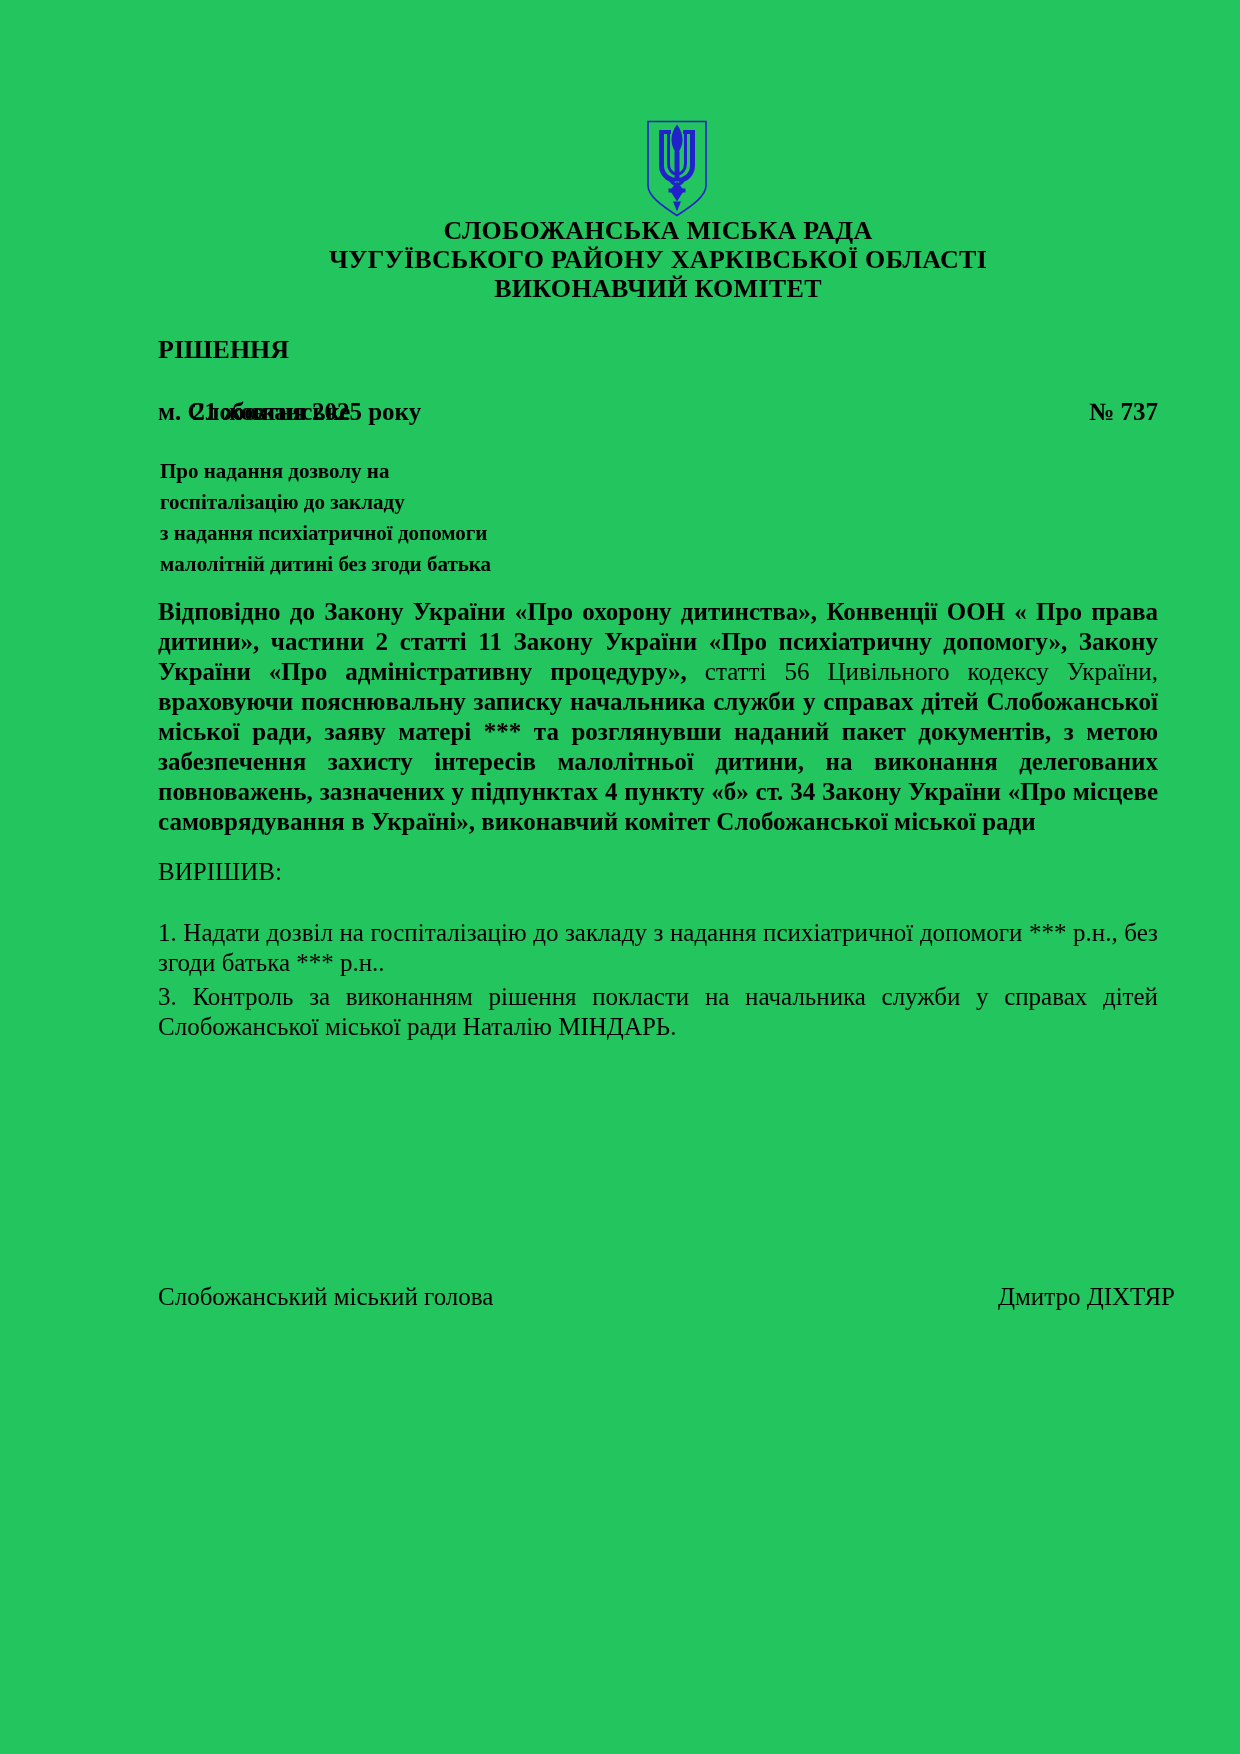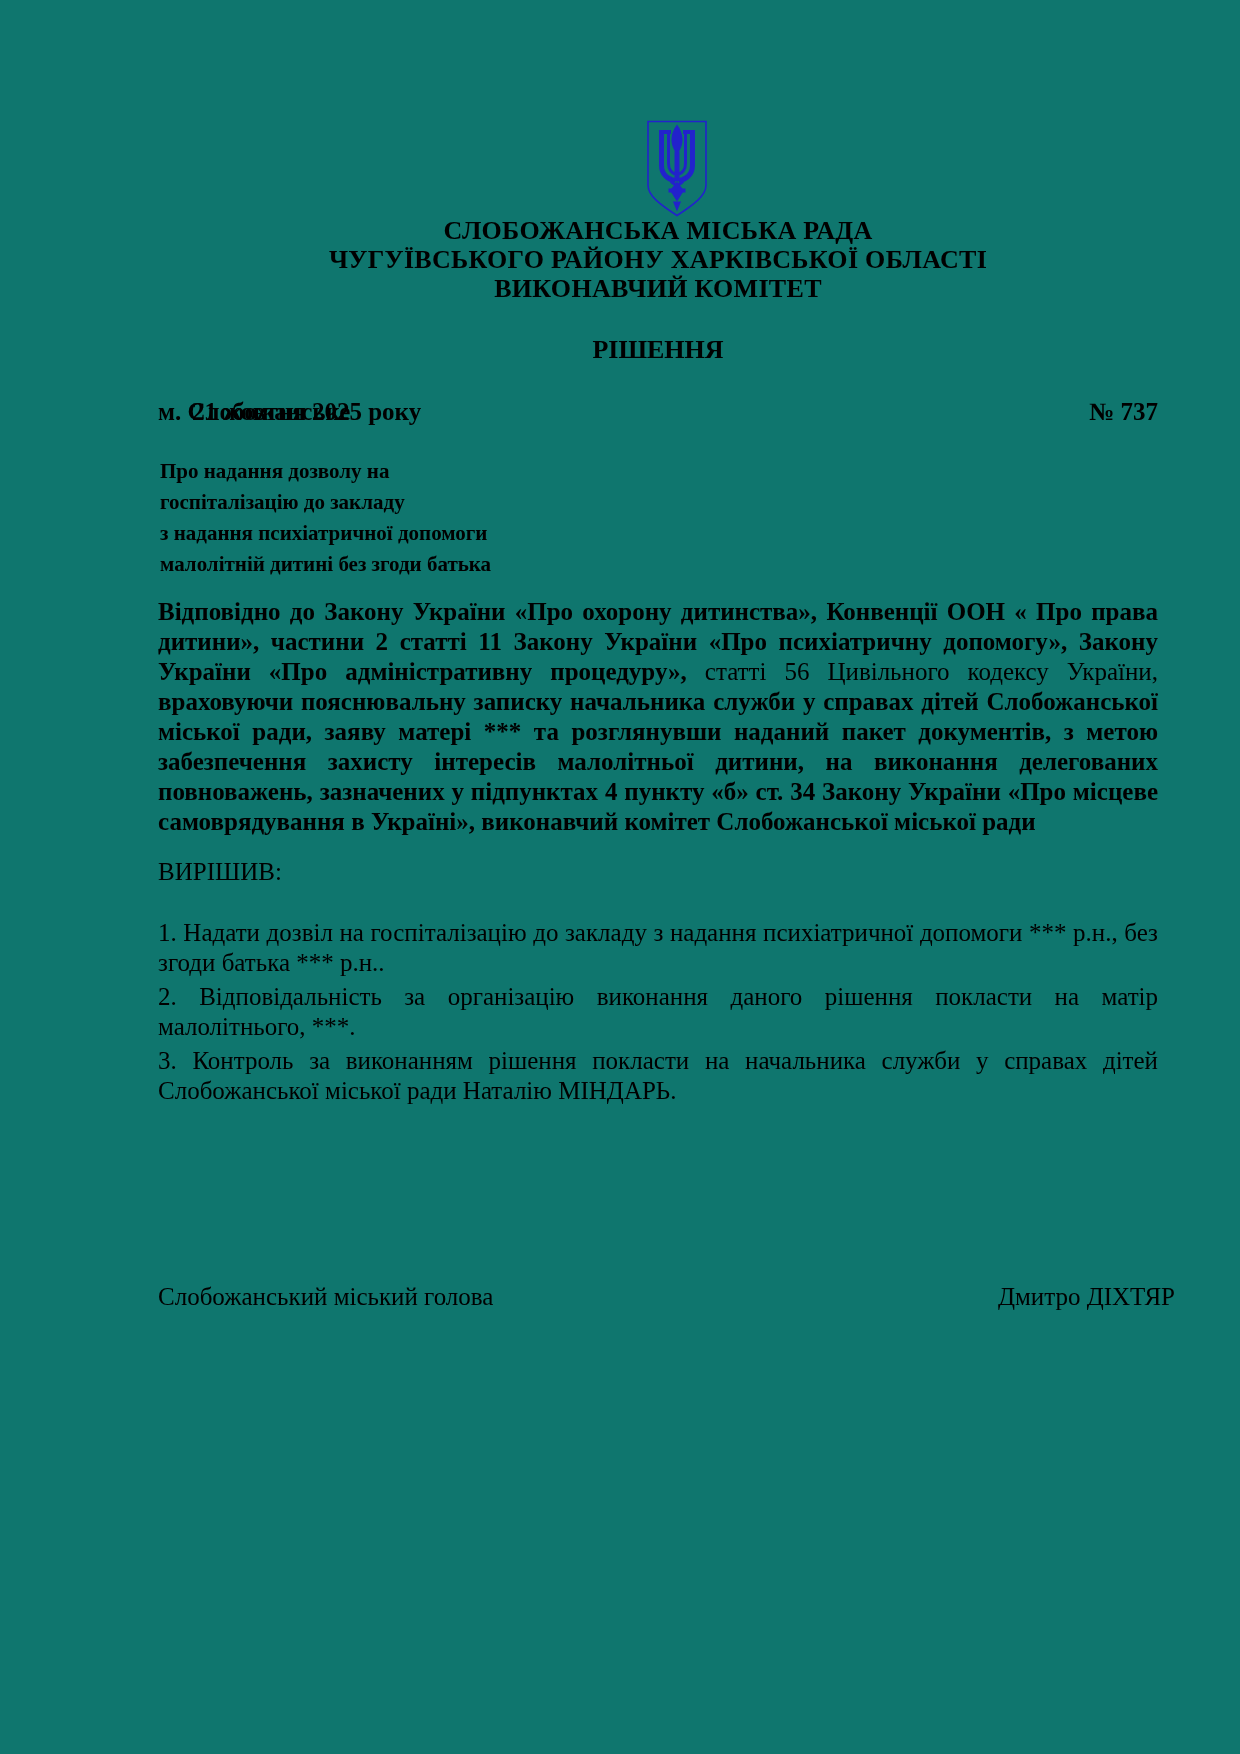--- a/index.html
+++ b/index.html
@@ -1,21 +1,21 @@
 <!DOCTYPE html>
 <html><head>
 <meta charset="utf-8">
 <style>
   html, body { margin: 0; padding: 0; background: #888; }
   .page {
     position: relative;
     width: 1240px;
     height: 1754px;
     margin: 0 auto;
-    background: #0f766e;
+    background: #22c55e;
     font-family: "Liberation Serif", "DejaVu Serif", serif;
     color: #000000;
     overflow: hidden;
   }
 
   
   .emblem {
     position: absolute;
     left: 646px;
     top: 119px;
@@ -34,21 +34,20 @@
     font-weight: bold;
     font-size: 26px;
     line-height: 29px;
     letter-spacing: 0.3px;
   }
   .doc-type {
     position: absolute;
     left: 158px;
     top: 335px;
     width: 1000px;
-    text-align: center;
     font-weight: bold;
     font-size: 26px;
   }
 
   
   .meta-row {
     position: absolute;
     left: 158px;
     top: 398px;
     width: 1000px;
@@ -173,21 +172,20 @@
     <div>з надання психіатричної допомоги</div>
     <div>малолітній дитині без згоди батька</div>
   </div>
 
   <div class="intro"><span class="seg-bold">Відповідно до Закону України «Про охорону дитинства», Конвенції ООН « Про права дитини», частини 2 статті 11 Закону України «Про психіатричну допомогу», Закону України «Про адміністративну процедуру», </span><span class="seg-regular">статті 56 Цивільного кодексу України,</span><span class="seg-bold"> враховуючи пояснювальну записку начальника служби у справах дітей Слобожанської міської ради, заяву матері *** та розглянувши наданий пакет документів, з метою забезпечення захисту інтересів малолітньої дитини, на виконання делегованих повноважень, зазначених у підпунктах 4 пункту «б» ст. 34 Закону України «Про місцеве самоврядування в Україні», виконавчий комітет Слобожанської міської ради</span></div>
 
   <div class="decision-heading">ВИРІШИВ:</div>
 
   <div class="items">
     <p>1.  Надати дозвіл на госпіталізацію до закладу з надання психіатричної допомоги *** р.н., без згоди батька *** р.н..</p>
-    <p>2.  Відповідальність за організацію виконання даного рішення покласти на матір малолітнього, ***.</p>
     <p>3. Контроль за виконанням рішення покласти на начальника служби у справах дітей Слобожанської міської ради Наталію МІНДАРЬ.</p>
   </div>
 
   <div class="signature-row">
     <span class="sig-title">Слобожанський міський голова</span>
     <span class="sig-name">Дмитро ДІХТЯР</span>
   </div>
 
 </div>
 

